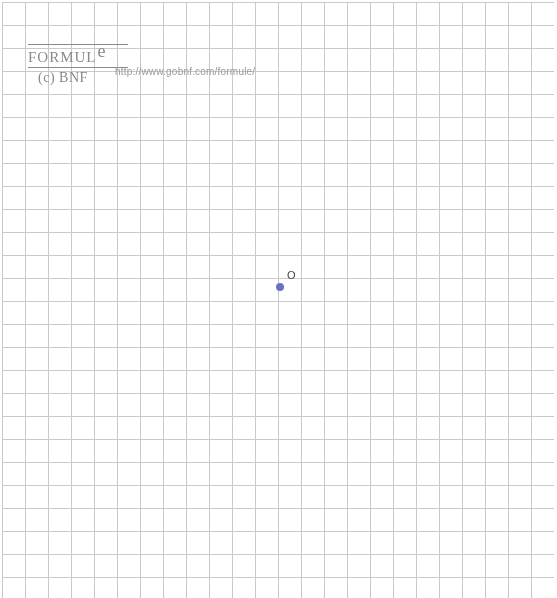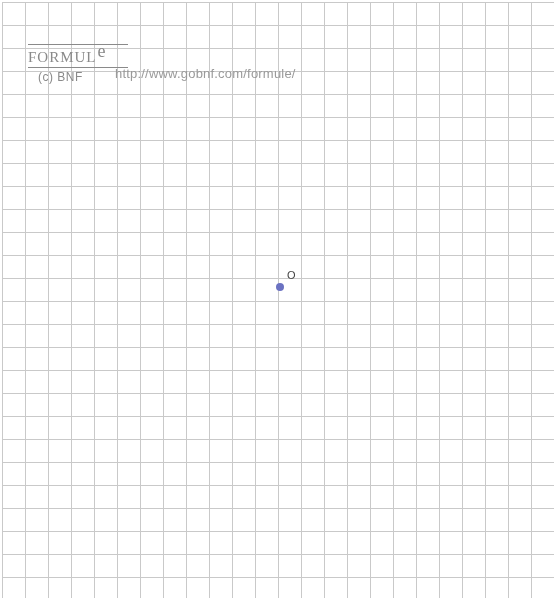--- a/index.html
+++ b/index.html
@@ -56,32 +56,32 @@
     top: -5px;
   }
   .logo-line-mid {
     border-top: 1px solid #8a8a8a;
     width: 100%;
     height: 0;
     margin-top: 2px;
     margin-bottom: 2px;
   }
   .copyright {
-    font-family: Liberation Sans, sans-serif;
-    font-size: 12px;
+    font-family: Liberation Serif, serif;
+    font-size: 14px;
     color: #8a8a8a;
     letter-spacing: 0.5px;
     padding-left: 10px;
   }
   .url {
     position: absolute;
     left: 115px;
     top: 66px;
     font-family: Verdana, Geneva, sans-serif;
-    font-size: 13px;
+    font-size: 10px;
     color: #9a9a9a;
     letter-spacing: 0.2px;
   }
   .origin-dot {
     position: absolute;
     width: 8px;
     height: 8px;
     border-radius: 50%;
     background: #6b72c2;
     left: 276px;

